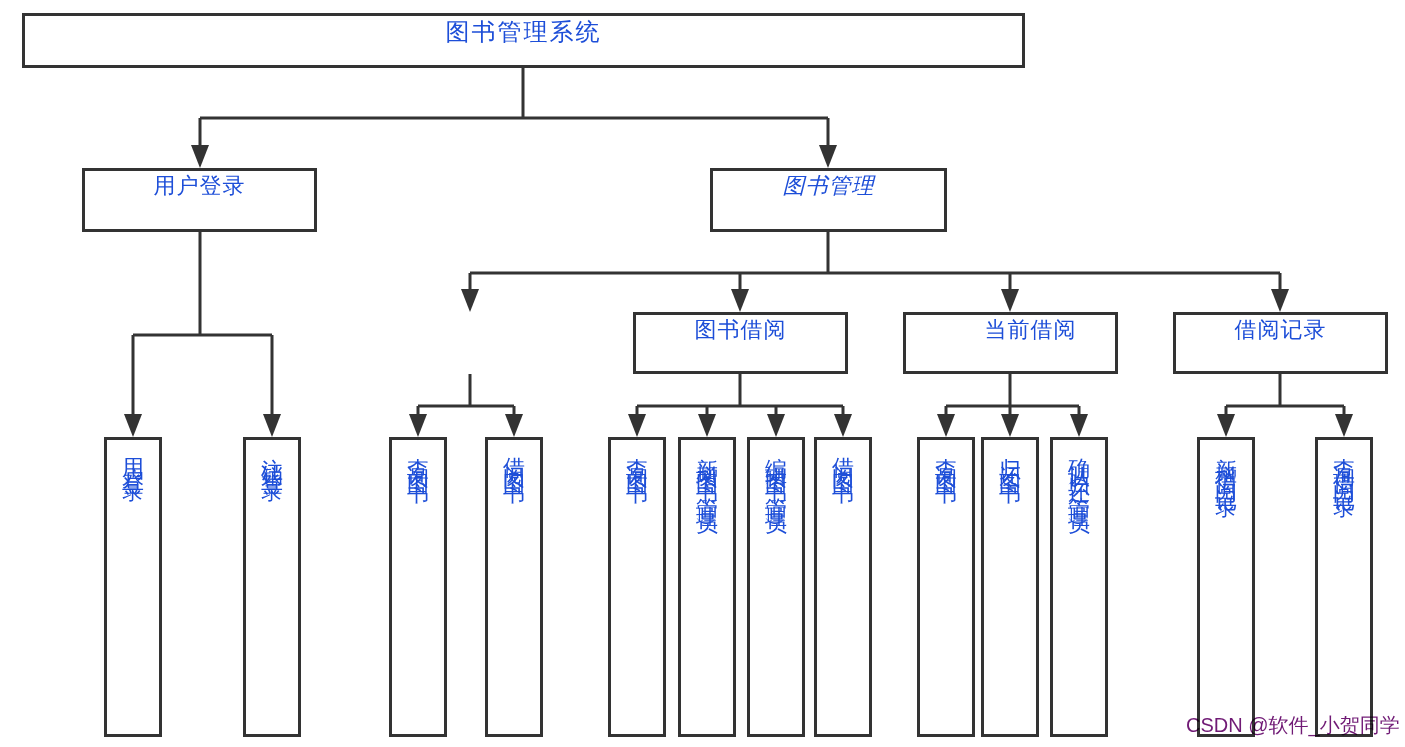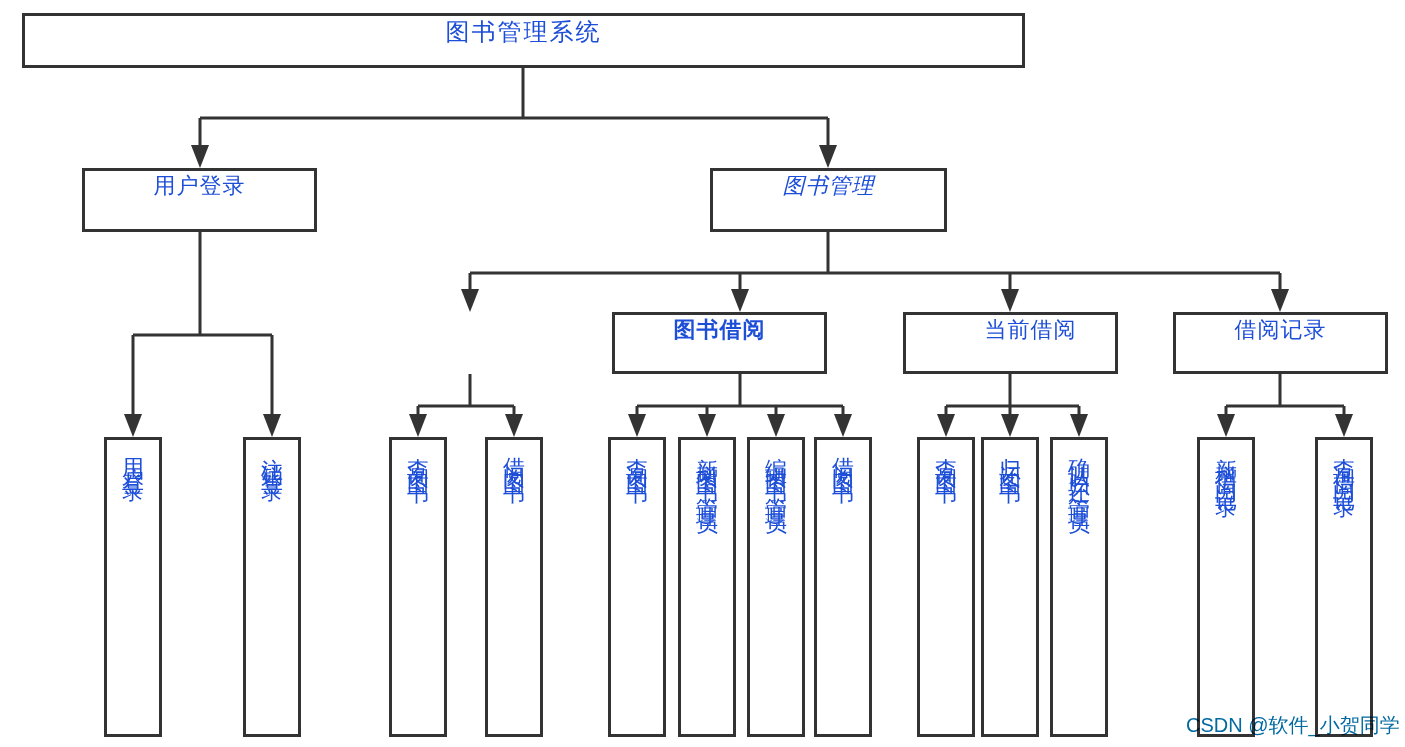--- a/index.html
+++ b/index.html
@@ -35,37 +35,37 @@
     font-size: 22px;
     letter-spacing: 8px;
     line-height: 1;
     max-height: 292px;
   }
   .b-root  { left: 22px;  top: 13px;  width: 1003px; height: 55px; }
   .b-login { left: 82px;  top: 168px; width: 235px;  height: 64px; }
   .b-mgmt  { left: 710px; top: 168px; width: 237px;  height: 64px; font-style: italic; }
   .b-l3    { top: 312px;  width: 215px; height: 62px; }
   .b-recommend { left: 363px; }
-  .b-borrow    { left: 612px; font-weight: bold; }
+  .b-borrow    { left: 633px; }
   .b-current   { left: 903px; padding-left: 40px; }
   .b-records   { left: 1173px; }
   .leaf { top: 437px; width: 58px; height: 300px; }
   .lf1  { left: 104px; }  .lf2  { left: 243px; }
   .lf3  { left: 389px; }  .lf4  { left: 485px; }
   .lf5  { left: 608px; }  .lf6  { left: 678px; }
   .lf7  { left: 747px; }  .lf8  { left: 814px; }
   .lf9  { left: 917px; }  .lf10 { left: 981px; }
   .lf11 { left: 1050px; }
   .lf12 { left: 1197px; } .lf13 { left: 1315px; }
   .watermark {
     position: absolute;
     left: 1186px;
     top: 712px;
     font-size: 20px;
-    color: #0369a1;
+    color: #701a75;
     white-space: nowrap;
     mix-blend-mode: multiply;
     z-index: 10;
   }
 </style>
 </head>
 <body>
 
 <div class="canvas">
 

